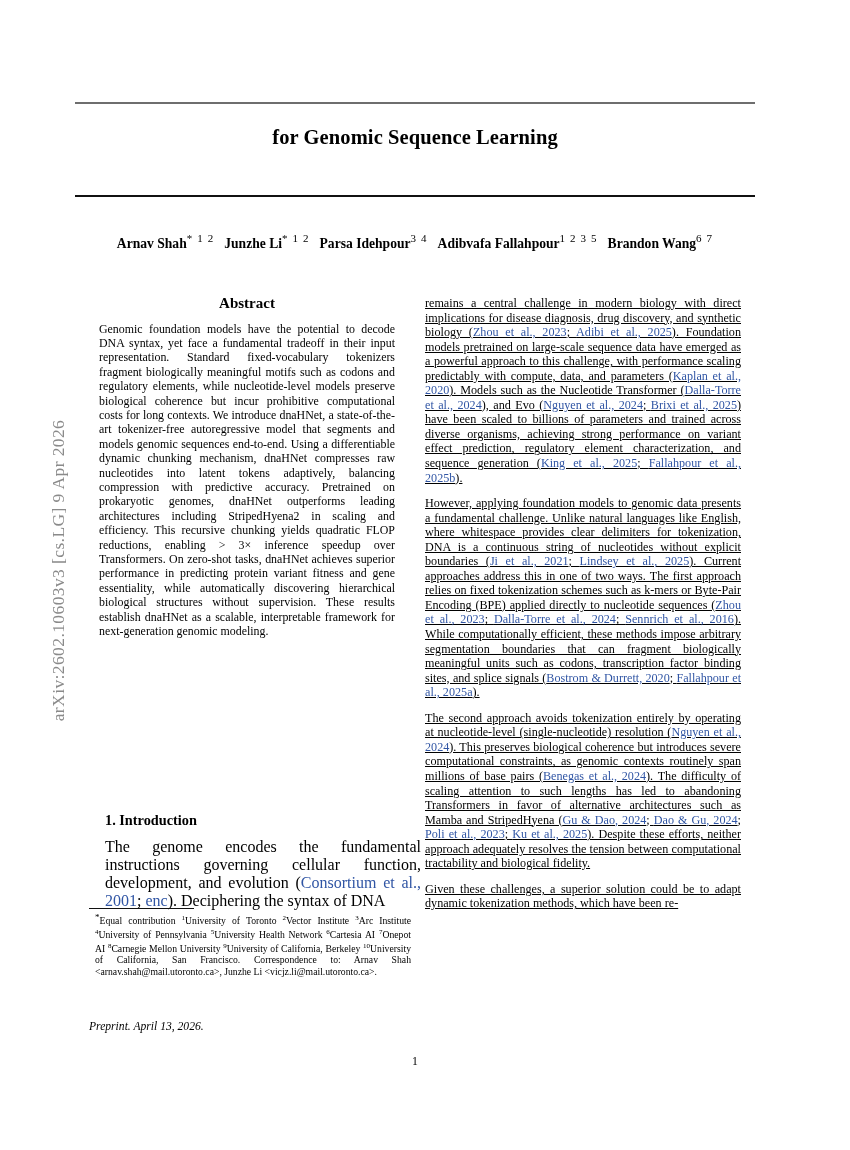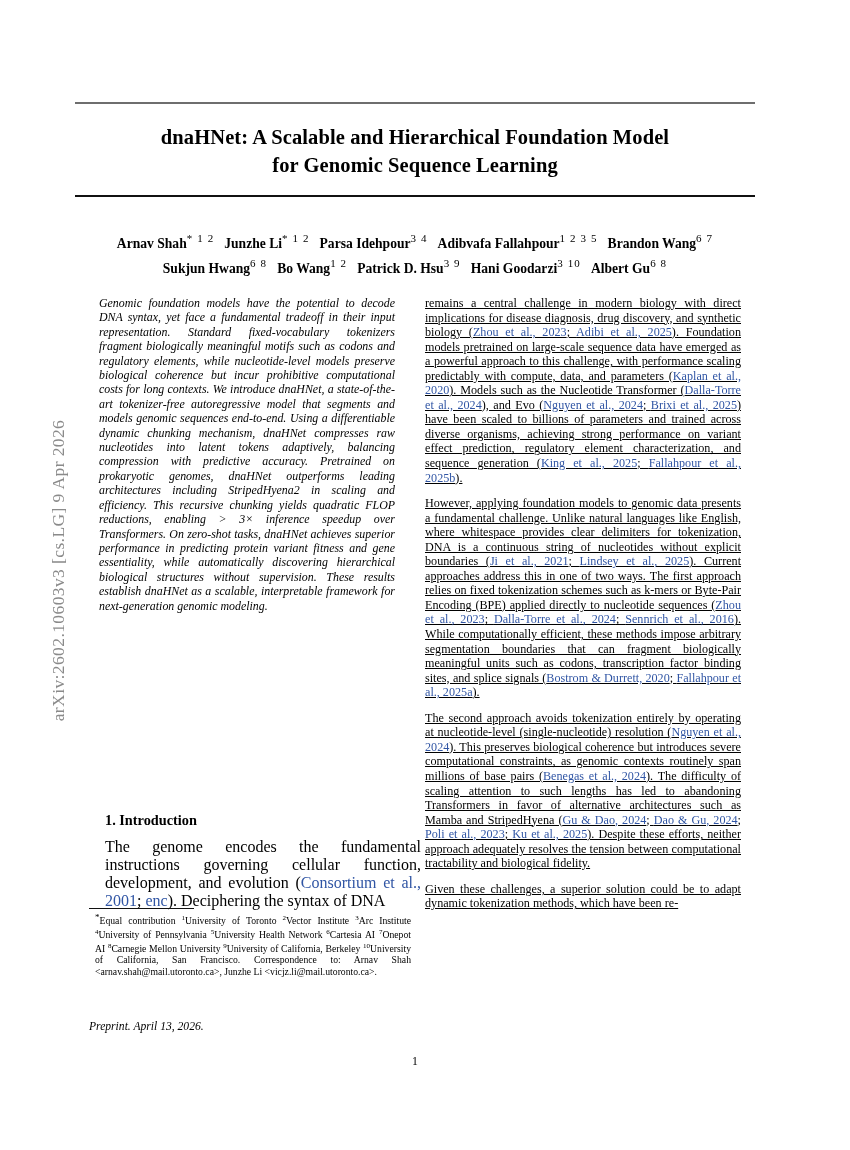--- a/index.html
+++ b/index.html
@@ -80,21 +80,20 @@
     font-weight:bold;
     font-size:15px;
     margin:0 0 11px 0;
   }
   .abstract-body{
     margin:0;
     padding:0 10px;
     text-align:justify;
     font-size:11.9px;
     line-height:14.4px;
-    font-style:italic;
   }
 
   h2.sec{
     font-weight:bold;
     font-size:14.3px;
     margin:0 0 9px 0;
     text-align:left;
   }
   .sec-wrap{ position:absolute; left:30px; top:812px; width:316px; }
 
@@ -134,30 +133,29 @@
 <body>
 
 <div class="arxiv-stamp">arXiv:2602.10603v3  [cs.LG]  9 Apr 2026</div>
 
 <div class="page">
 
   <div class="rule-top"></div>
   <div class="rule-under-title"></div>
 
   <div class="title">
-    <span class="ln">dnaHNet: A Scalable and Hierarchical Foundation Model</span>
     <span class="ln">for Genomic Sequence Learning</span>
   </div>
 
   <div class="authors">
     <span class="ln" id="author-row-1"><span class="au">Arnav Shah<sup>* 1 2</sup></span><span class="au">Junzhe Li<sup>* 1 2</sup></span><span class="au">Parsa Idehpour<sup>3 4</sup></span><span class="au">Adibvafa Fallahpour<sup>1 2 3 5</sup></span><span class="au">Brandon Wang<sup>6 7</sup></span></span>
-    <span class="ln" id="author-row-2"><span class="au">Sukjun Hwang<sup>6 8</sup></span><span class="au">Bo Wang<sup>1 2</sup></span><span class="au">Patrick D. Hsu<sup>3 9</sup></span><span class="au">Hani Goodarzi<sup>3 10</sup></span><span class="au">Albert Gu<sup>6 8</sup></span></span>
   </div>
 
   <div class="col col-left">
+    <div class="abstract-head">Abstract</div>
     <p class="abstract-body">Genomic foundation models have the potential to decode DNA syntax, yet face a fundamental tradeoff in their input representation. Standard fixed-vocabulary tokenizers fragment biologically meaningful motifs such as codons and regulatory elements, while nucleotide-level models preserve biological coherence but incur prohibitive computational costs for long contexts. We introduce dnaHNet, a state-of-the-art tokenizer-free autoregressive model that segments and models genomic sequences end-to-end. Using a differentiable dynamic chunking mechanism, dnaHNet compresses raw nucleotides into latent tokens adaptively, balancing compression with predictive accuracy. Pretrained on prokaryotic genomes, dnaHNet outperforms leading architectures including StripedHyena2 in scaling and efficiency. This recursive chunking yields quadratic FLOP reductions, enabling &gt; 3× inference speedup over Transformers. On zero-shot tasks, dnaHNet achieves superior performance in predicting protein variant fitness and gene essentiality, while automatically discovering hierarchical biological structures without supervision. These results establish dnaHNet as a scalable, interpretable framework for next-generation genomic modeling.</p>
   </div>
 
   <div class="sec-wrap">
     <h2 class="sec">1. Introduction</h2>
     <p class="para" id="intro-p1">The genome encodes the fundamental instructions governing cellular function, development, and evolution (<a class="cite" href="#">Consortium et al., 2001</a>; <a class="cite" href="#">enc</a>). Deciphering the syntax of DNA</p>
   </div>
 
   <div class="fn-rule"></div>
   <div class="footnote" id="footnote-block"><span class="star">*</span>Equal contribution  <sup>1</sup><span>University of Toronto </span><sup>2</sup><span>Vector Institute </span><sup>3</sup><span>Arc Institute </span><sup>4</sup><span>University of Pennsylvania </span><sup>5</sup><span>University Health Network </span><sup>6</sup><span>Cartesia AI </span><sup>7</sup><span>Onepot AI </span><sup>8</sup><span>Carnegie Mellon University </span><sup>9</sup><span>University of California, Berkeley </span><sup>10</sup><span>University of California, San Francisco. </span><span>Correspondence to: Arnav Shah &lt;arnav.shah@mail.utoronto.ca&gt;, Junzhe Li &lt;vicjz.li@mail.utoronto.ca&gt;.</span></div>

